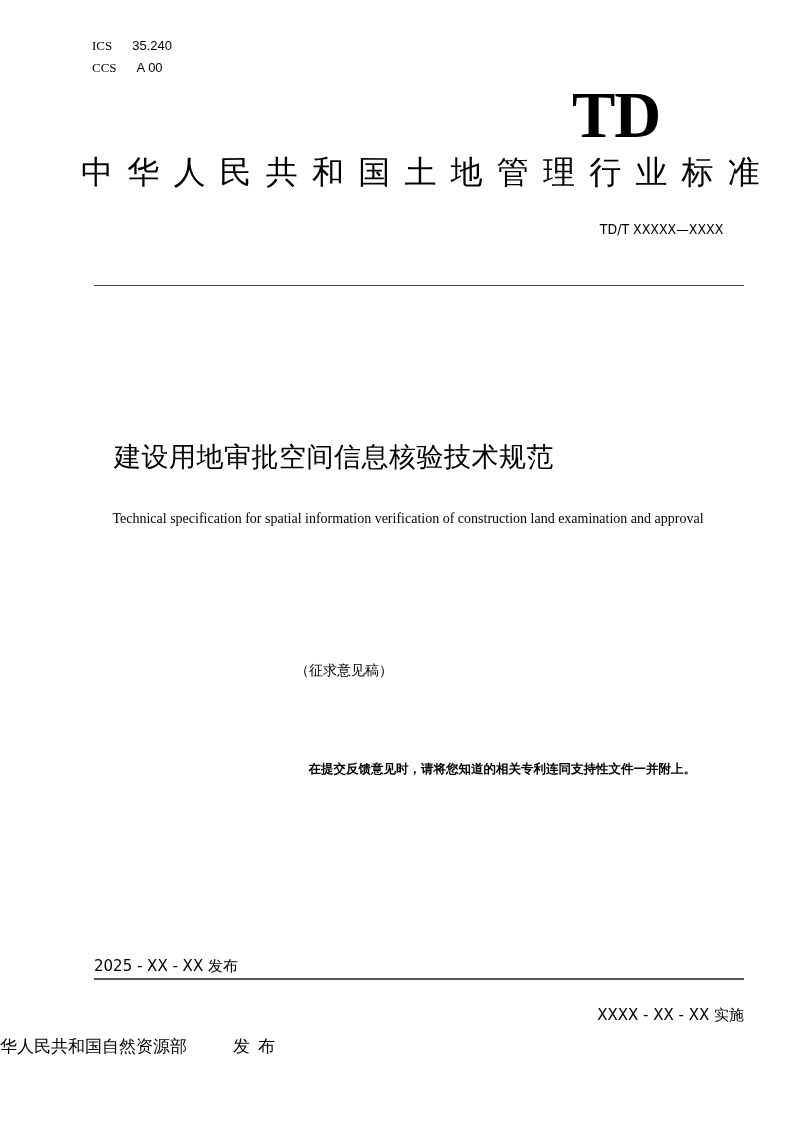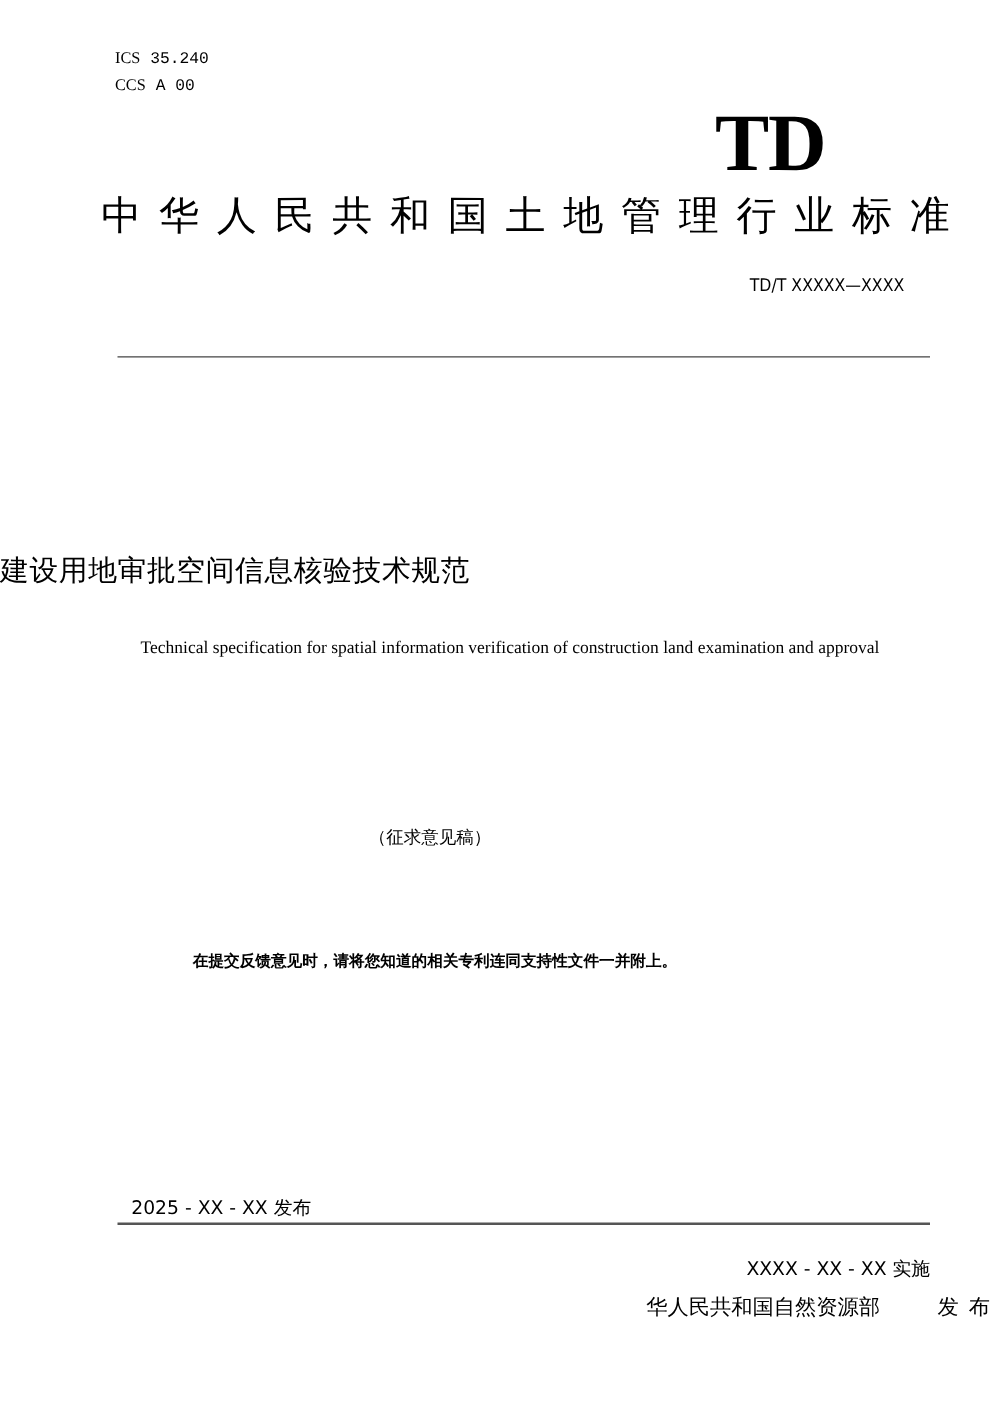--- a/index.html
+++ b/index.html
@@ -1,33 +1,33 @@
 <!DOCTYPE html>
 <html><head>
 <meta charset="utf-8">
 <style>
   html, body { margin: 0; padding: 0; background: #ffffff; }
   body { width: 800px; height: 1132px; position: relative; overflow: hidden; color: #000; }
   .abs { position: absolute; }
   .meta { left: 92px; font-family: "Liberation Serif", serif; font-size: 13px; line-height: 16px; }
-  .meta .num { font-family: Liberation Mono, monospace; margin-left: 8px; }
+  .meta .num { font-family: Liberation Sans, sans-serif; margin-left: 20px; }
   #ics { top: 38px; }
   #ccs { top: 60px; }
   #logo { left: 572px; top: 80px; width: 120px; font-family: "Liberation Serif", serif; font-weight: bold; font-size: 65px; line-height: 70px; letter-spacing: -1px; }
   #std-title { left: 81px; top: 152px; width: 660px; font-family: "DejaVu Sans", sans-serif; font-size: 32px; line-height: 40px; letter-spacing: 14.2px; white-space: nowrap; }
   #std-code { right: 77px; top: 220px; font-family: "DejaVu Sans", sans-serif; font-size: 14px; line-height: 18px; transform: scaleX(0.9); transform-origin: right; }
   #top-rule { left: 94px; top: 285px; width: 650px; height: 0; border-top: 1.5px solid #444; }
-  #cn-title { left: 0; width: 668px; top: 437px; text-align: left; font-family: "DejaVu Sans", sans-serif; font-size: 23px; line-height: 40px; letter-spacing: 0.5px; }
+  #cn-title { left: 0; width: 668px; top: 437px; text-align: center; font-family: "DejaVu Sans", sans-serif; font-size: 27px; line-height: 40px; letter-spacing: 0.5px; }
   #en-title { left: 88px; width: 640px; top: 506px; text-align: center; font-family: "Liberation Serif", serif; font-size: 14px; line-height: 25px; }
   #draft { left: 0; width: 688px; top: 660px; text-align: center; font-family: "DejaVu Serif", serif; font-size: 14px; line-height: 20px; }
-  #notice { left: 0; width: 696px; top: 760px; text-align: center; font-family: "DejaVu Sans", sans-serif; font-weight: bold; font-size: 12.5px; line-height: 18px; }
-  #issue-date { left: 105px; top: 955px; font-family: "DejaVu Sans", sans-serif; font-size: 15px; line-height: 22px; }
+  #notice { left: 0; width: 696px; top: 760px; text-align: right; font-family: "DejaVu Sans", sans-serif; font-weight: bold; font-size: 12.5px; line-height: 18px; }
+  #issue-date { left: 94px; top: 955px; font-family: "DejaVu Sans", sans-serif; font-size: 15px; line-height: 22px; }
   #impl-date { right: 56px; top: 1004px; font-family: "DejaVu Sans", sans-serif; font-size: 15px; line-height: 22px; }
   #bottom-rule { left: 94px; top: 978px; width: 650px; height: 0; border-top: 2px solid #555; }
-  #publisher { left: 0; width: 800px; top: 1034px; text-align: right; font-family: "DejaVu Sans", sans-serif; font-size: 17px; line-height: 24px; }
+  #publisher { left: 0; width: 800px; top: 1034px; text-align: left; font-family: "DejaVu Sans", sans-serif; font-size: 17px; line-height: 24px; }
   #publisher .gap { display: inline-block; width: 46px; }
   #publisher .pub-verb { letter-spacing: 8px; }
 </style>
 </head>
 <body>
 
 <div class="abs meta" id="ics">
   <span>ICS</span><span class="num">35.240</span>
 </div>
 <div class="abs meta" id="ccs">

